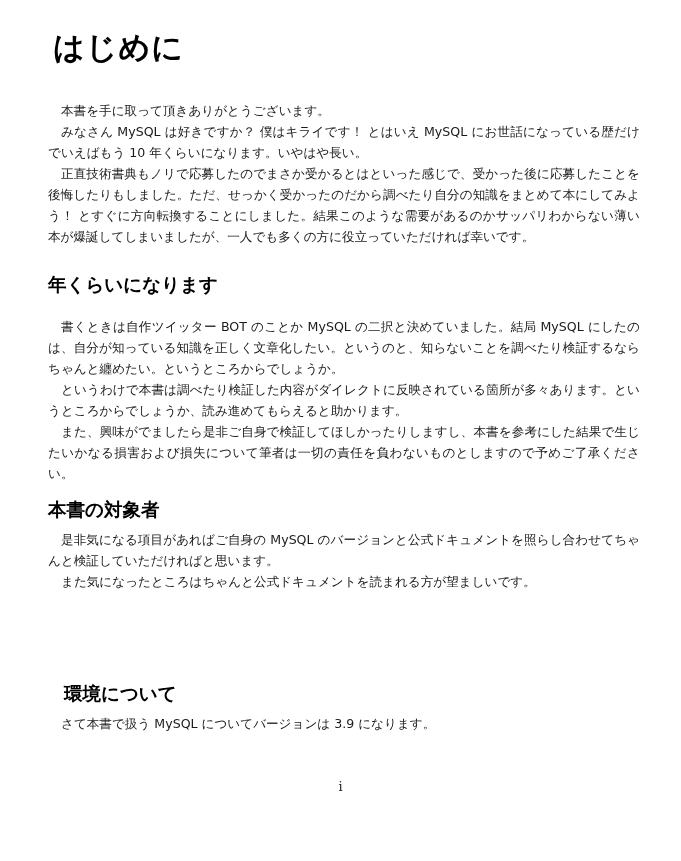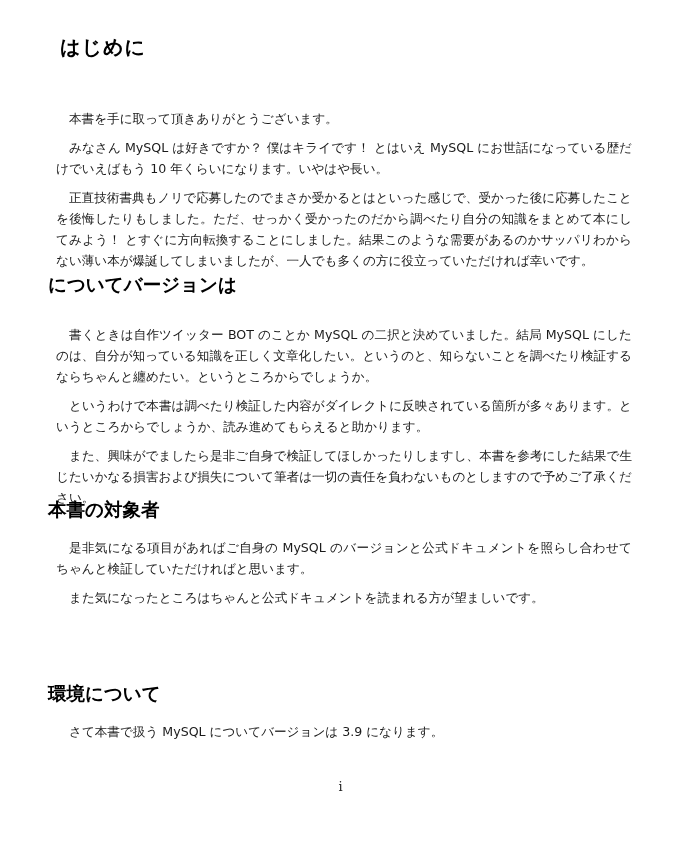--- a/index.html
+++ b/index.html
@@ -1,59 +1,59 @@
 <!DOCTYPE html>
 <html><head>
 <meta charset="utf-8">
 <style>
   html, body { margin: 0; padding: 0; background: #ffffff; }
   body { width: 681px; height: 861px; position: relative; overflow: hidden; color: #111; }
   .page { position: absolute; left: 48px; top: 0; width: 592px; }
   h1 {
-    font-family: "DejaVu Sans", sans-serif; font-weight: bold; font-size: 20px;
-    margin: 12px; position: absolute; top: 22px; left: 0; letter-spacing: 1px; color: #000;
+    font-family: "DejaVu Sans", sans-serif; font-weight: bold; font-size: 31px;
+    margin: 5px; position: absolute; top: 22px; left: 0; letter-spacing: 1px; color: #000;
   }
   h2 {
     font-family: "DejaVu Sans", sans-serif; font-weight: bold; font-size: 18.5px;
     margin: 0; position: absolute; left: 0; color: #000;
   }
   .sec { position: absolute; left: 0; width: 592px; }
   p {
-    margin: 8px; font-family: "DejaVu Sans", sans-serif; font-size: 12.6px;
+    margin: 0; font-family: "DejaVu Sans", sans-serif; font-size: 12.6px;
     line-height: 21px; text-indent: 13px; text-align: justify; color: #1a1a1a;
   }
   .pageno {
     position: absolute; top: 779px; left: 0; width: 681px; text-align: center;
     font-family: "DejaVu Serif", serif; font-size: 13px; color: #222;
   }
 </style>
 </head>
 <body>
 
 <div class="page">
   <h1>はじめに</h1>
 
   <div class="sec" style="top:100px;">
     <p>本書を手に取って頂きありがとうございます。</p>
     <p>みなさん MySQL は好きですか？ 僕はキライです！ とはいえ MySQL にお世話になっている歴だけでいえばもう 10 年くらいになります。いやはや長い。</p>
     <p>正直技術書典もノリで応募したのでまさか受かるとはといった感じで、受かった後に応募したことを後悔したりもしました。ただ、せっかく受かったのだから調べたり自分の知識をまとめて本にしてみよう！ とすぐに方向転換することにしました。結果このような需要があるのかサッパリわからない薄い本が爆誕してしまいましたが、一人でも多くの方に役立っていただければ幸いです。</p>
   </div>
 
-  <h2 style="top:272px;">についてバージョンは</h2>
+  <h2 style="top:272px;">年くらいになります</h2>
   <div class="sec" style="top:316px;">
     <p>書くときは自作ツイッター BOT のことか MySQL の二択と決めていました。結局 MySQL にしたのは、自分が知っている知識を正しく文章化したい。というのと、知らないことを調べたり検証するならちゃんと纏めたい。というところからでしょうか。</p>
     <p>というわけで本書は調べたり検証した内容がダイレクトに反映されている箇所が多々あります。というところからでしょうか、読み進めてもらえると助かります。</p>
     <p>また、興味がでましたら是非ご自身で検証してほしかったりしますし、本書を参考にした結果で生じたいかなる損害および損失について筆者は一切の責任を負わないものとしますので予めご了承ください。</p>
   </div>
 
   <h2 style="top:497px;text-align:right;">本書の対象者</h2>
   <div class="sec" style="top:529px;">
     <p>是非気になる項目があればご自身の MySQL のバージョンと公式ドキュメントを照らし合わせてちゃんと検証していただければと思います。</p>
     <p>また気になったところはちゃんと公式ドキュメントを読まれる方が望ましいです。</p>
   </div>
 
-  <h2 style="top:681px;">環境について</h2>
+  <h2 style="top:681px;margin-left:16px;">環境について</h2>
   <div class="sec" style="top:713px;">
     <p>さて本書で扱う MySQL についてバージョンは 3.9 になります。</p>
   </div>
 </div>
 
 <div class="pageno">i</div>
 
 </body></html>

